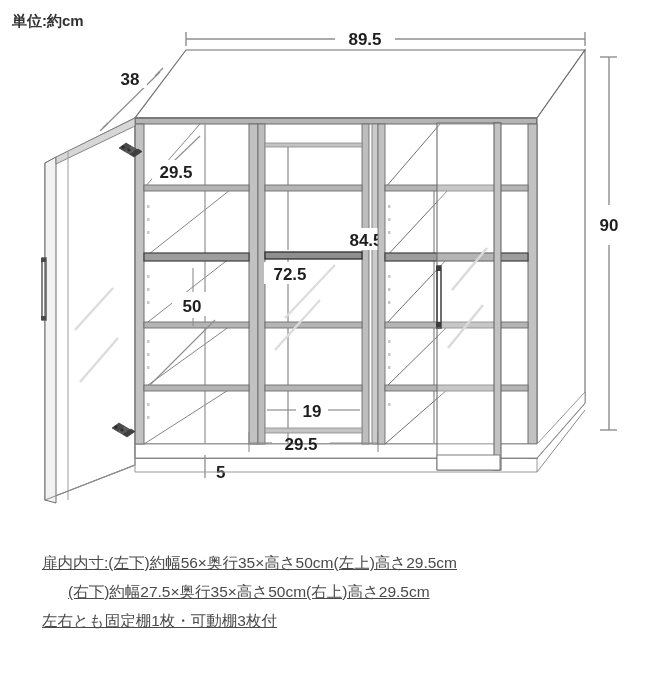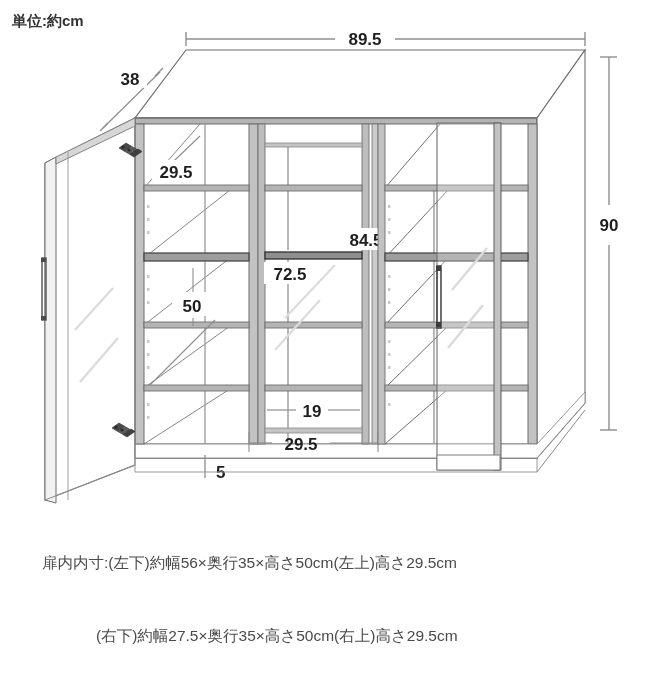--- a/index.html
+++ b/index.html
@@ -36,24 +36,24 @@
     top: 548px;
     width: 650px;
     font-size: 15.5px;
     line-height: 29px;
     color: #4a4a4a;
     font-weight: 400;
   }
   .spec-line {
     white-space: nowrap;
     padding-left: 42px;
+    text-decoration: underline;
   }
   .spec-line.indented {
-    padding-left: 96px;
-    margin-top: 44px;
+    padding-left: 68px;
   }
   svg { display: block; }
   .dimtext {
     font-family: "Liberation Sans", "DejaVu Sans", sans-serif;
     font-size: 17px;
     font-weight: 700;
     fill: #1e1e1e;
   }
 </style>
 </head>
@@ -297,15 +297,16 @@
       <line x1="135" y1="458" x2="135" y2="472" stroke="#9a9a9a" stroke-width="1"></line>
       <line x1="537" y1="458" x2="537" y2="472" stroke="#9a9a9a" stroke-width="1"></line>
       <line x1="537" y1="472" x2="585" y2="410" stroke="#8a8a8a" stroke-width="1"></line>
     </g>
 
   </svg>
 
   <div class="spec-block">
     <div class="spec-line">扉内内寸:(左下)約幅56×奥行35×高さ50cm(左上)高さ29.5cm</div>
     <div class="spec-line indented">(右下)約幅27.5×奥行35×高さ50cm(右上)高さ29.5cm</div>
+    <div class="spec-line">左右とも固定棚1枚・可動棚3枚付</div>
   </div>
 
 </div>
 
 </body></html>

